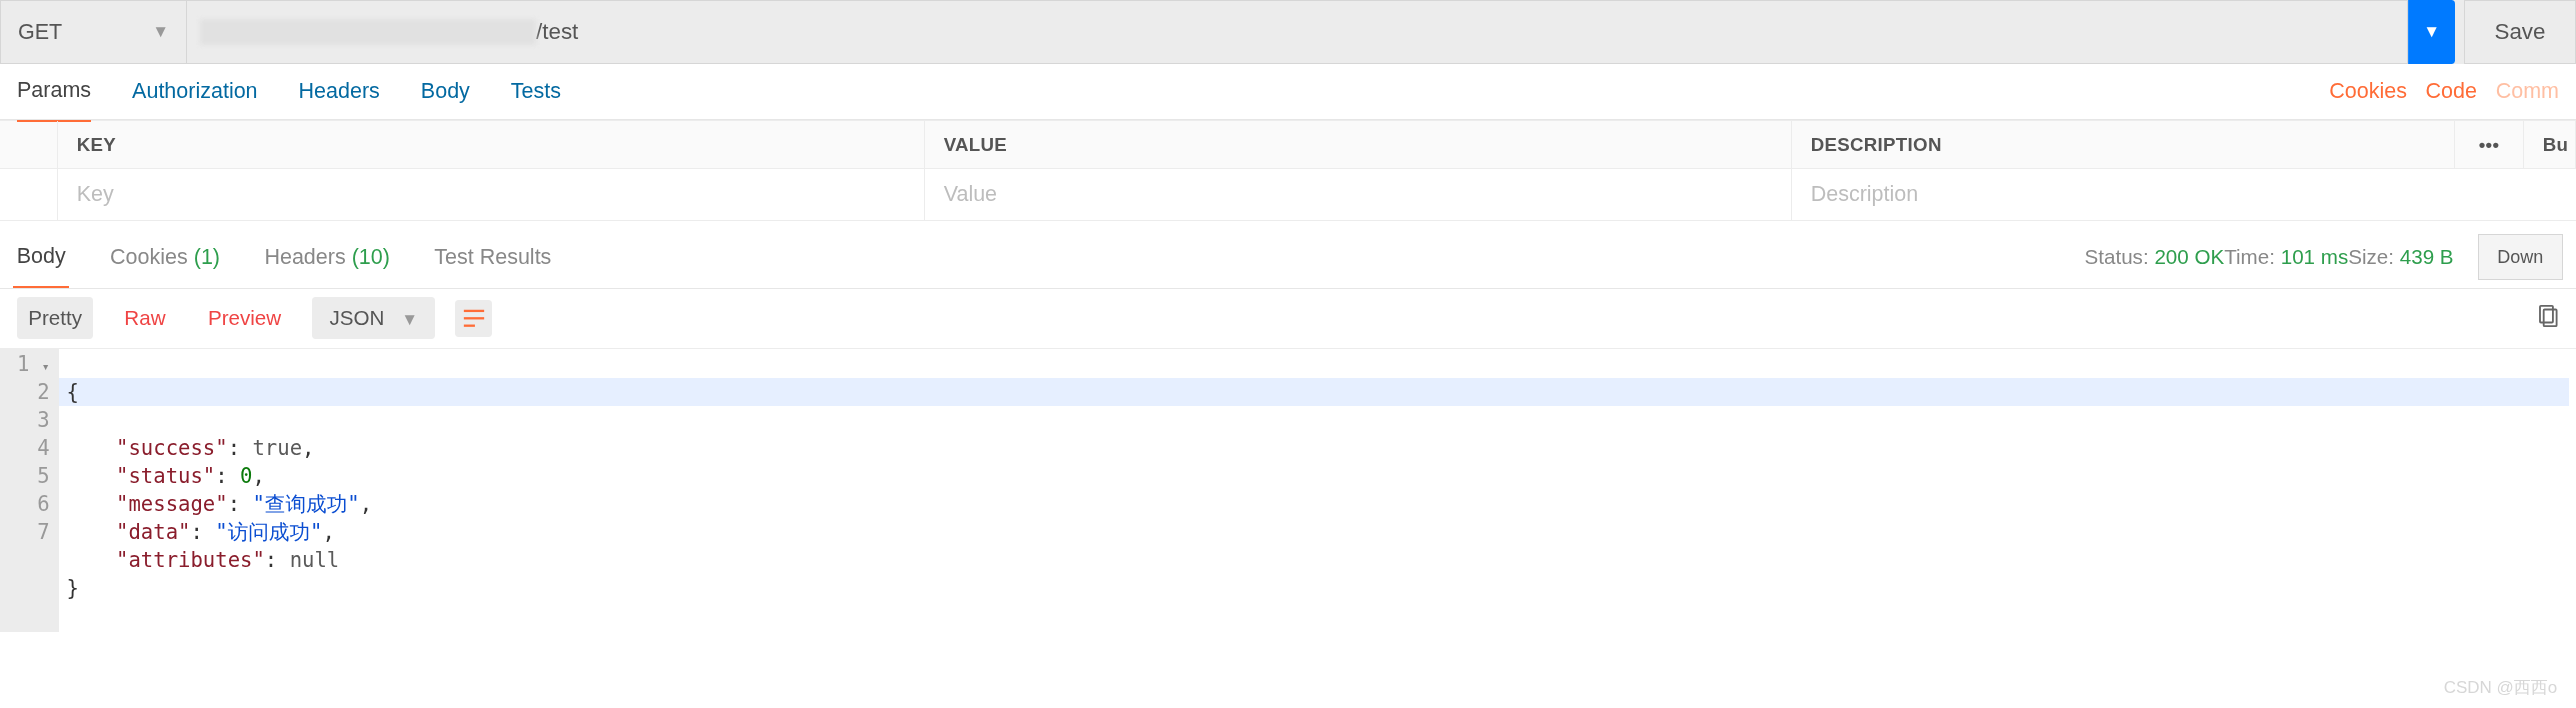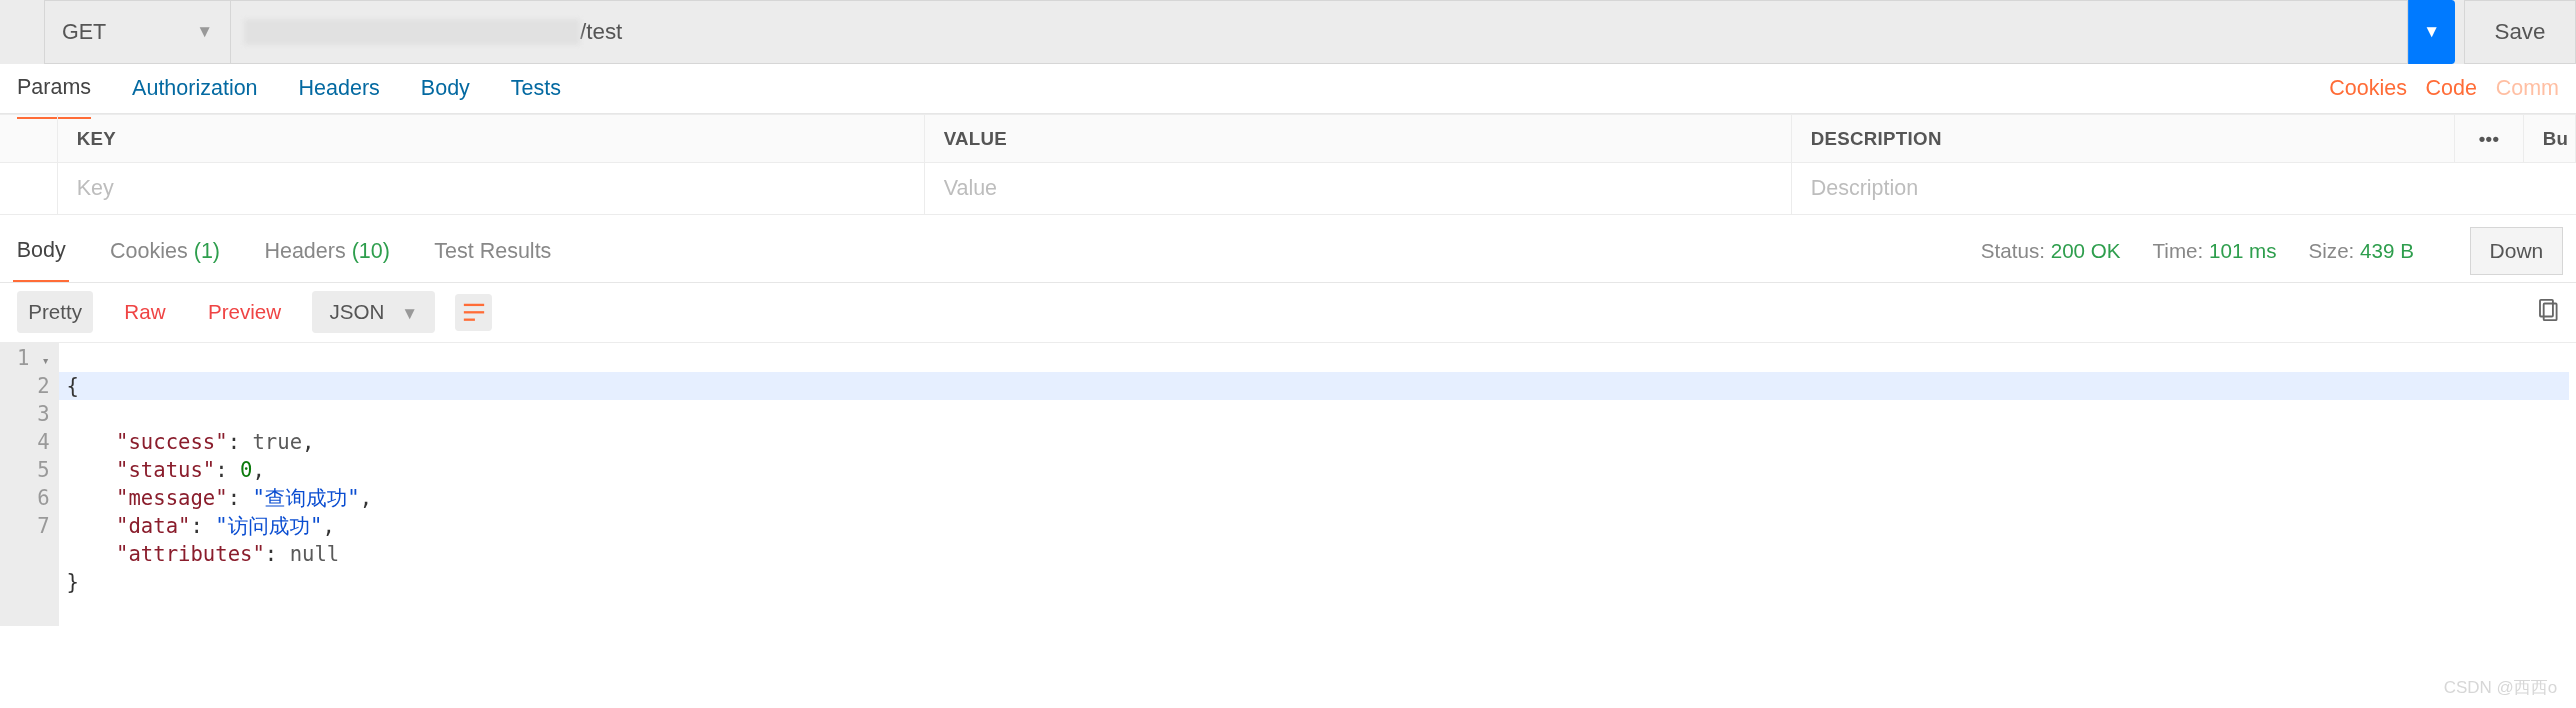--- a/index.html
+++ b/index.html
@@ -1,46 +1,46 @@
 <!DOCTYPE html>
 <html style="font-size:15px"><head>
 <meta charset="utf-8">
 <style>
   * { box-sizing: border-box; margin: 0; padding: 0; }
   body { font-family: -apple-system, BlinkMacSystemFont, "Segoe UI", Arial, sans-serif; font-size: 20.6px; color: #333; background:#fff; width:2576px; }
-  .request-bar { display:flex; align-items:stretch; height:64px; background:#ececec;padding-left:44px; }
+  .request-bar { display:flex; align-items:stretch; height:64px; background:#ececec; }
   .method-select { display:flex; align-items:center; justify-content:space-between; width:187px; background:#ececec; border:0.9px solid #d6d6d6; padding:0 17px; color:#555; font-size:21.5px; }
   .chev { font-size:17px; color:#999; }
   .url-input { flex:1; background:#ececec; border:0.9px solid #d6d6d6; border-left:none; display:flex; align-items:center; padding:0 13px; color:#555; font-size:22.4px; }
   .url-blur { display:inline-block; width:336px; height:26px; background:#e1e1e1; filter:blur(1.9px); margin-right:0; }
   .send-btn { width:159px; background:#007aff; color:#fff; display:flex; align-items:center; justify-content:center; font-size:25px; font-weight:600; position:relative; border-radius:3.7px 0 0 3.7px; margin-left:5.6px;}
   .send-split { width:47px; background:#007aff; display:flex; align-items:center; justify-content:center; border-left:0.9px solid #1a88ff; border-radius:0 3.7px 3.7px 0;}
   .send-split .chev { color:#fff; font-size:17px; }
   .save-btn { width:112px; background:#ececec; color:#555; display:flex; align-items:center; justify-content:center; border:0.9px solid #d6d6d6; margin-left:9.3px; font-size:22.4px;}
-  .req-tabs { display:flex; align-items:center; height:50px; padding:12px 17px; border-bottom:0.9px solid #e6e6e6; }
+  .req-tabs { display:flex; align-items:center; height:56px; padding:12px 17px; border-bottom:0.9px solid #e6e6e6; }
   .req-tab { margin-right:41px; color:#0369a1; font-size:21.5px; padding:17px 0; cursor:pointer; }
   .req-tab.active { color:#444; border-bottom:2.8px solid #ff6c37; }
   .req-links { margin-left:auto; display:flex; gap:18.7px; }
   .req-links span { color:#ff6c37; font-size:21.5px; }
   .req-links .cut { color:#ffbfa3; }
   .param-head { display:flex; height:49px; border-top:0.9px solid #ececec; border-bottom:0.9px solid #ececec; background:#fafafa;}
   .param-head .cell { border-right:0.9px solid #ececec; padding:0 18.7px; display:flex; align-items:center; color:#555; font-size:18.7px; font-weight:600; letter-spacing:0.3px;}
   .param-row { display:flex; height:52px; border-bottom:0.9px solid #ececec; }
   .param-row .cell { border-right:0.9px solid #ececec; padding:0 18.7px; display:flex; align-items:center; color:#bdbdbd; font-size:21.5px;}
   .w-check { width:58px; justify-content:center; }
   .w1 { width:867px; } .w2 { width:867px; } .w3 { flex:1; }
   .w-dots { width:69px; justify-content:center; color:#888; font-size:24px;}
   .w-bu { width:52px; color:#ff6c37; font-size:21.5px; border-right:none;}
   .resp-tabs { display:flex; align-items:center; height:62px; padding:0 13px; border-bottom:0.9px solid #e6e6e6; margin-top:5.6px;}
   .resp-tab { margin-right:37px; color:#888; font-size:21.5px; padding:17px 3.7px; }
   .resp-tab.active { color:#444; border-bottom:2.8px solid #ff6c37; }
   .count { color:#2e9e4d; }
-  .resp-meta { margin-left:auto; display:flex; align-items:center; gap:32px; font-size:20.6px; color:#888;}
+  .resp-meta { margin-left:auto; display:flex; align-items:center; font-size:20.6px; color:#888;}
   .resp-meta .v { color:#2e9e4d; }
-  .down-btn { border:0.9px solid #d6d6d6; background:#f4f4f4; padding:11.2px 18.7px; margin-left:24px; color:#555; font-size:21px;}
+  .down-btn { border:0.9px solid #d6d6d6; background:#f4f4f4; padding:11.2px 18.7px; margin-left:24px; color:#555; font-size:18px;}
   .body-toolbar { display:flex; align-items:center; height:60px; padding:0 17px; border-bottom:0.9px solid #ececec; gap:20px;}
   .bt-tab { color:#ef4444; font-size:20.6px; padding:9.3px 11.2px; border-radius:3.7px;}
   .bt-tab.active { background:#ececec; color:#555;}
   .json-sel { background:#ececec; padding:9.3px 17px; border-radius:3.7px; display:flex; align-items:flex-end; gap:17px; color:#555; font-size:20.6px;}
   .wrap-icon { width:37px; height:37px; background:#ececec; border-radius:3.7px; display:flex; align-items:center; justify-content:center;}
   .wrap-icon svg { stroke:#ff6c37; }
   .copy-icon { margin-left:auto; color:#666; }
   .code-area { display:flex; font-family: Consolas, Menlo, monospace; font-size:20.6px; line-height:28px;}
   .gutter { background:#ececec; color:#999; text-align:right; padding:1.9px 9.3px 1.9px 17px; user-select:none;}
   .gutter .ln { height:28px; }

